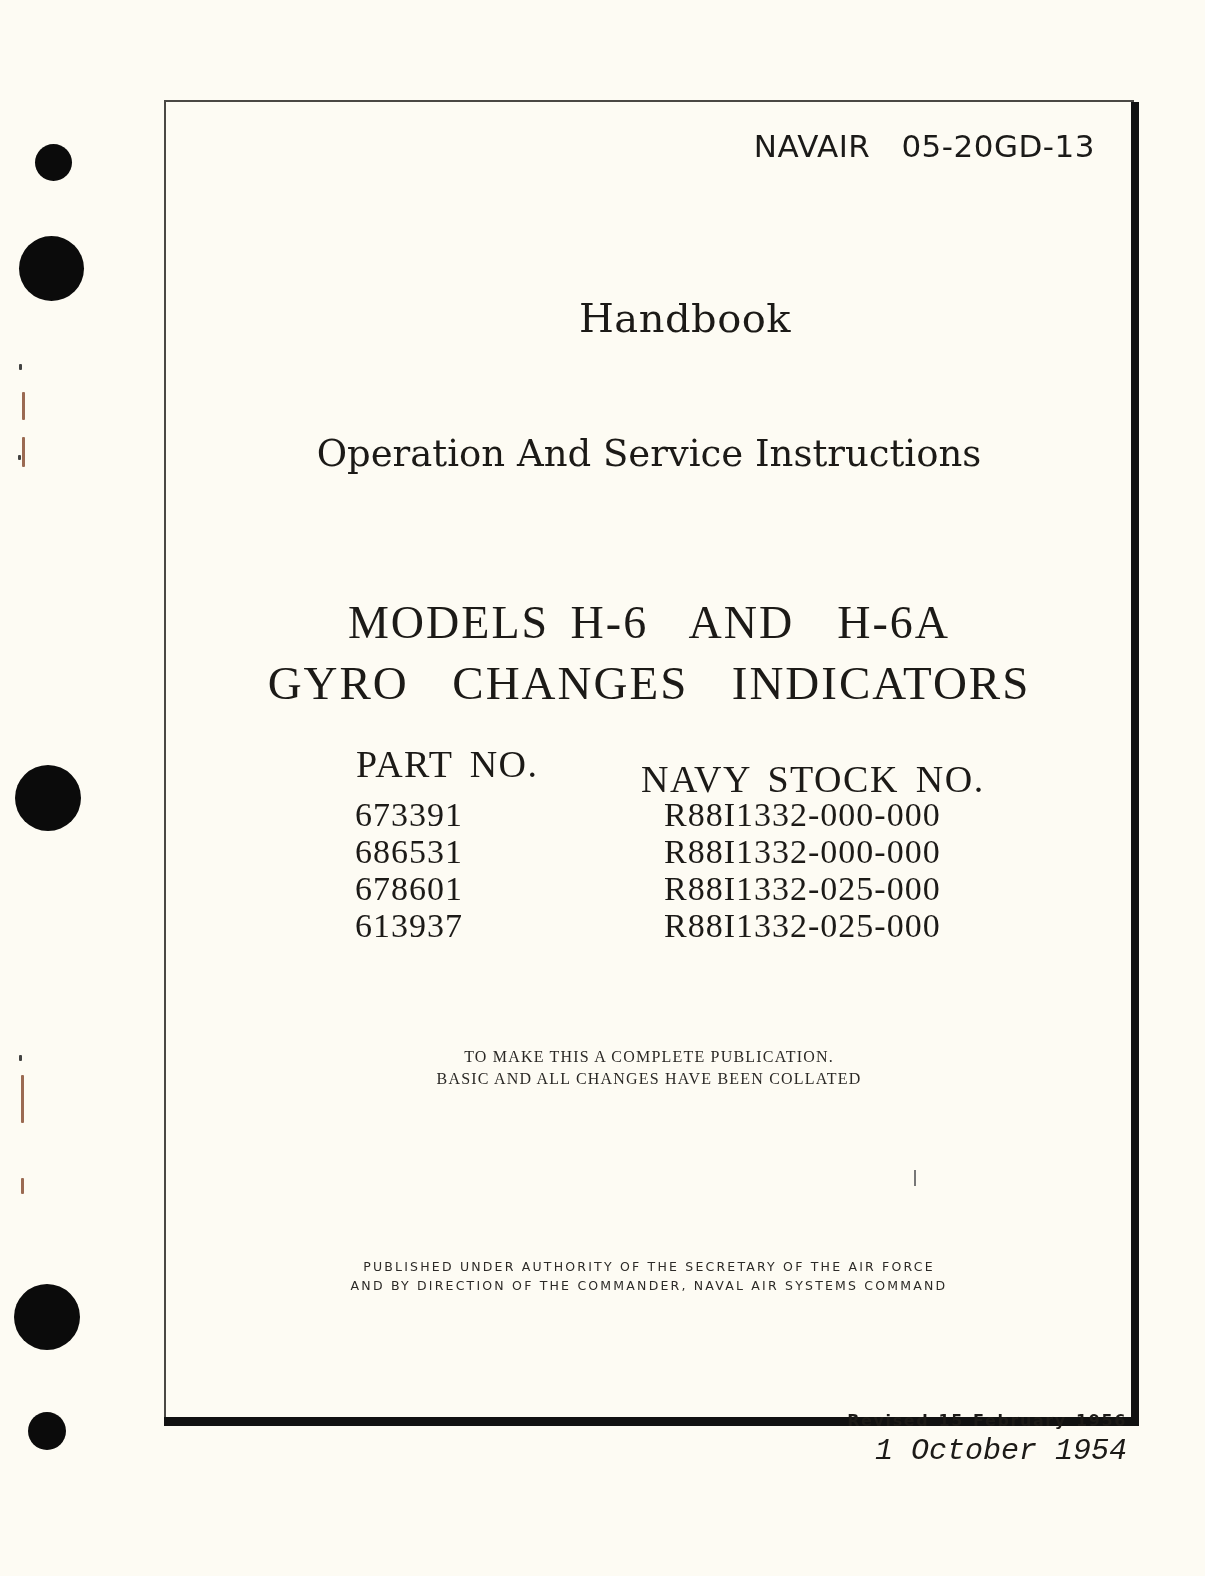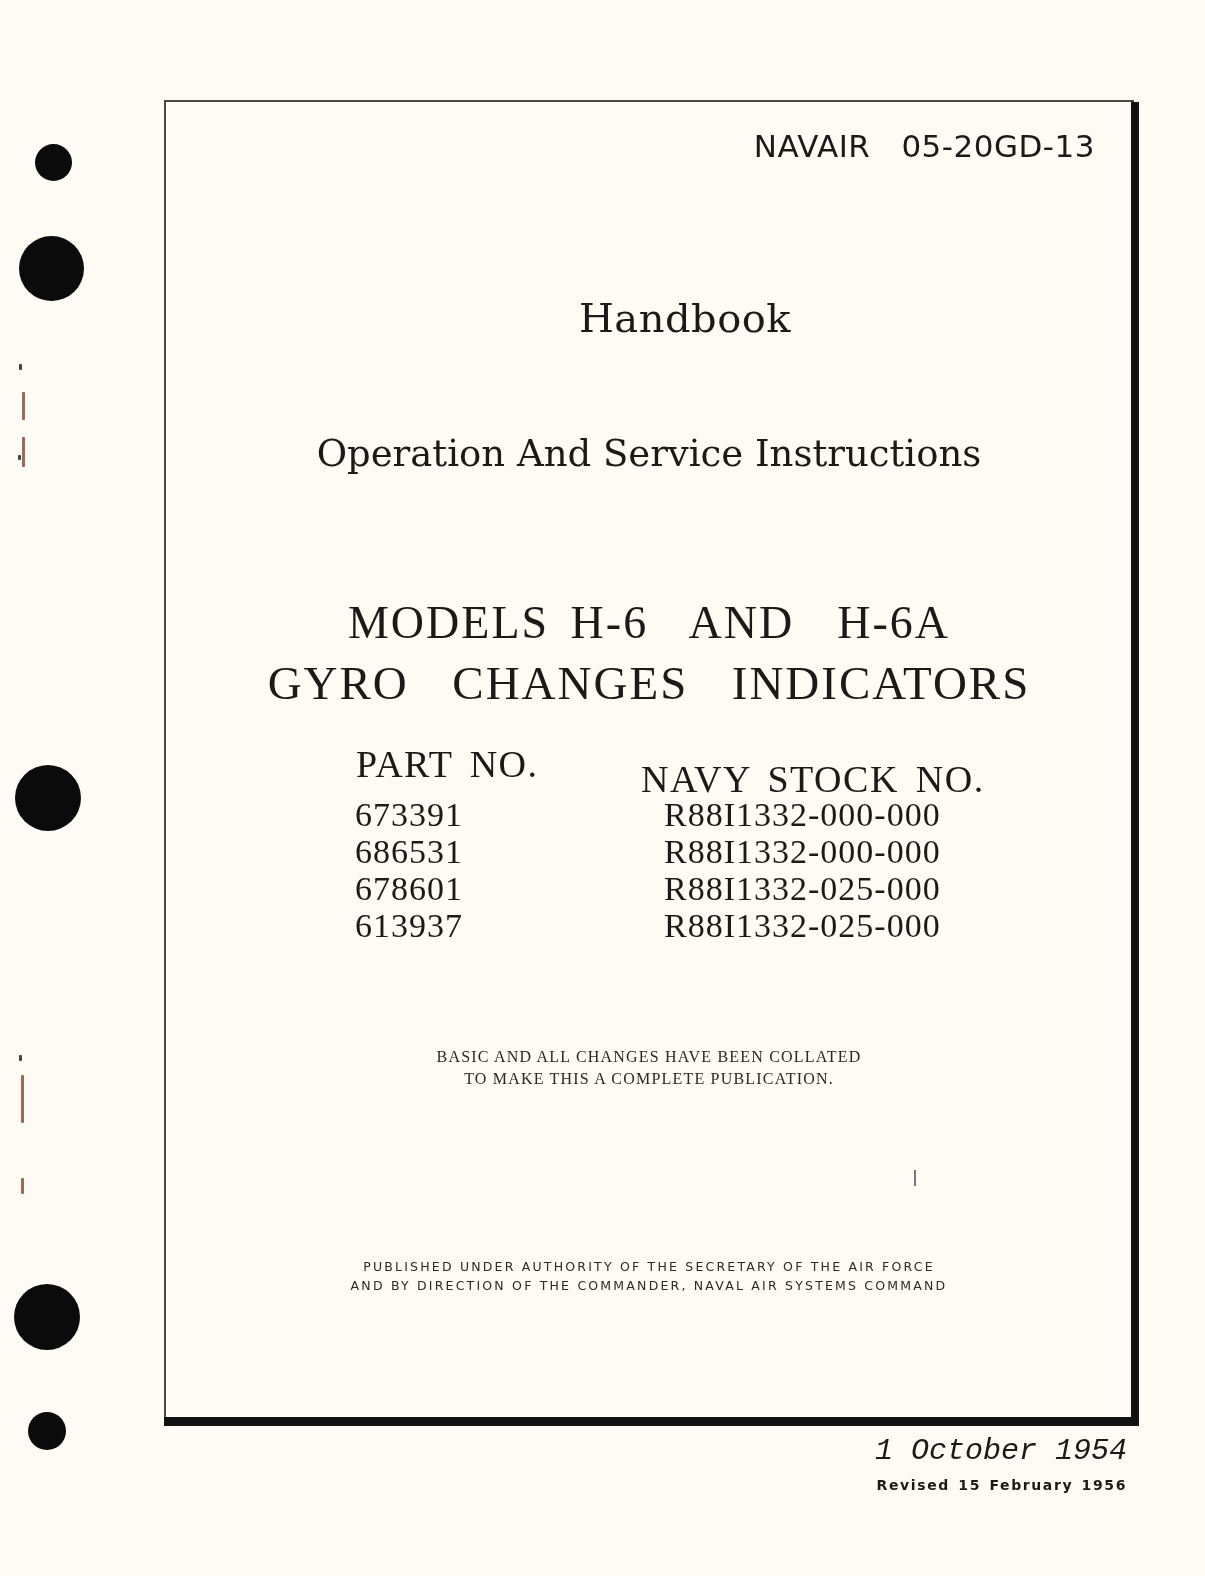--- a/index.html
+++ b/index.html
@@ -141,24 +141,24 @@
 
     .date {
       position: absolute;
       right: 78px; top: 1434px;
       font-family: Liberation Mono, monospace;
       font-style: italic;
       font-size: 30px;
     }
     .revised {
       position: absolute;
-      right: 78px; top: 1477px;
+      right: 78px; top: 1411px;
       font-family: "DejaVu Sans", sans-serif;
       font-weight: bold;
-      font-size: 14px;
+      font-size: 16px;
       letter-spacing: 1.6px;
       word-spacing: 2px;
     }
   </style>
 </head>
 <body>
 
 <div class="hole" style="left:35px;top:144px;width:37px;height:37px;"></div>
 <div class="hole" style="left:19px;top:236px;width:65px;height:65px;"></div>
 <div class="hole" style="left:15px;top:765px;width:66px;height:66px;"></div>
@@ -204,22 +204,22 @@
     <span class="part">678601</span>
     <span class="stock">R88I1332-025-000</span>
   </div>
   <div class="row">
     <span class="part">613937</span>
     <span class="stock">R88I1332-025-000</span>
   </div>
 </div>
 
 <div class="center collated">
+  <div>TO MAKE THIS A COMPLETE PUBLICATION.</div>
   <div>BASIC AND ALL CHANGES HAVE BEEN COLLATED</div>
-  <div>TO MAKE THIS A COMPLETE PUBLICATION.</div>
 </div>
 
 <div class="stray-mark"></div>
 
 <div class="center authority">
   <div>PUBLISHED UNDER AUTHORITY OF THE SECRETARY OF THE AIR FORCE</div>
   <div>AND BY DIRECTION OF THE COMMANDER, NAVAL AIR SYSTEMS COMMAND</div>
 </div>
 
 <div class="date">1 October 1954</div>

